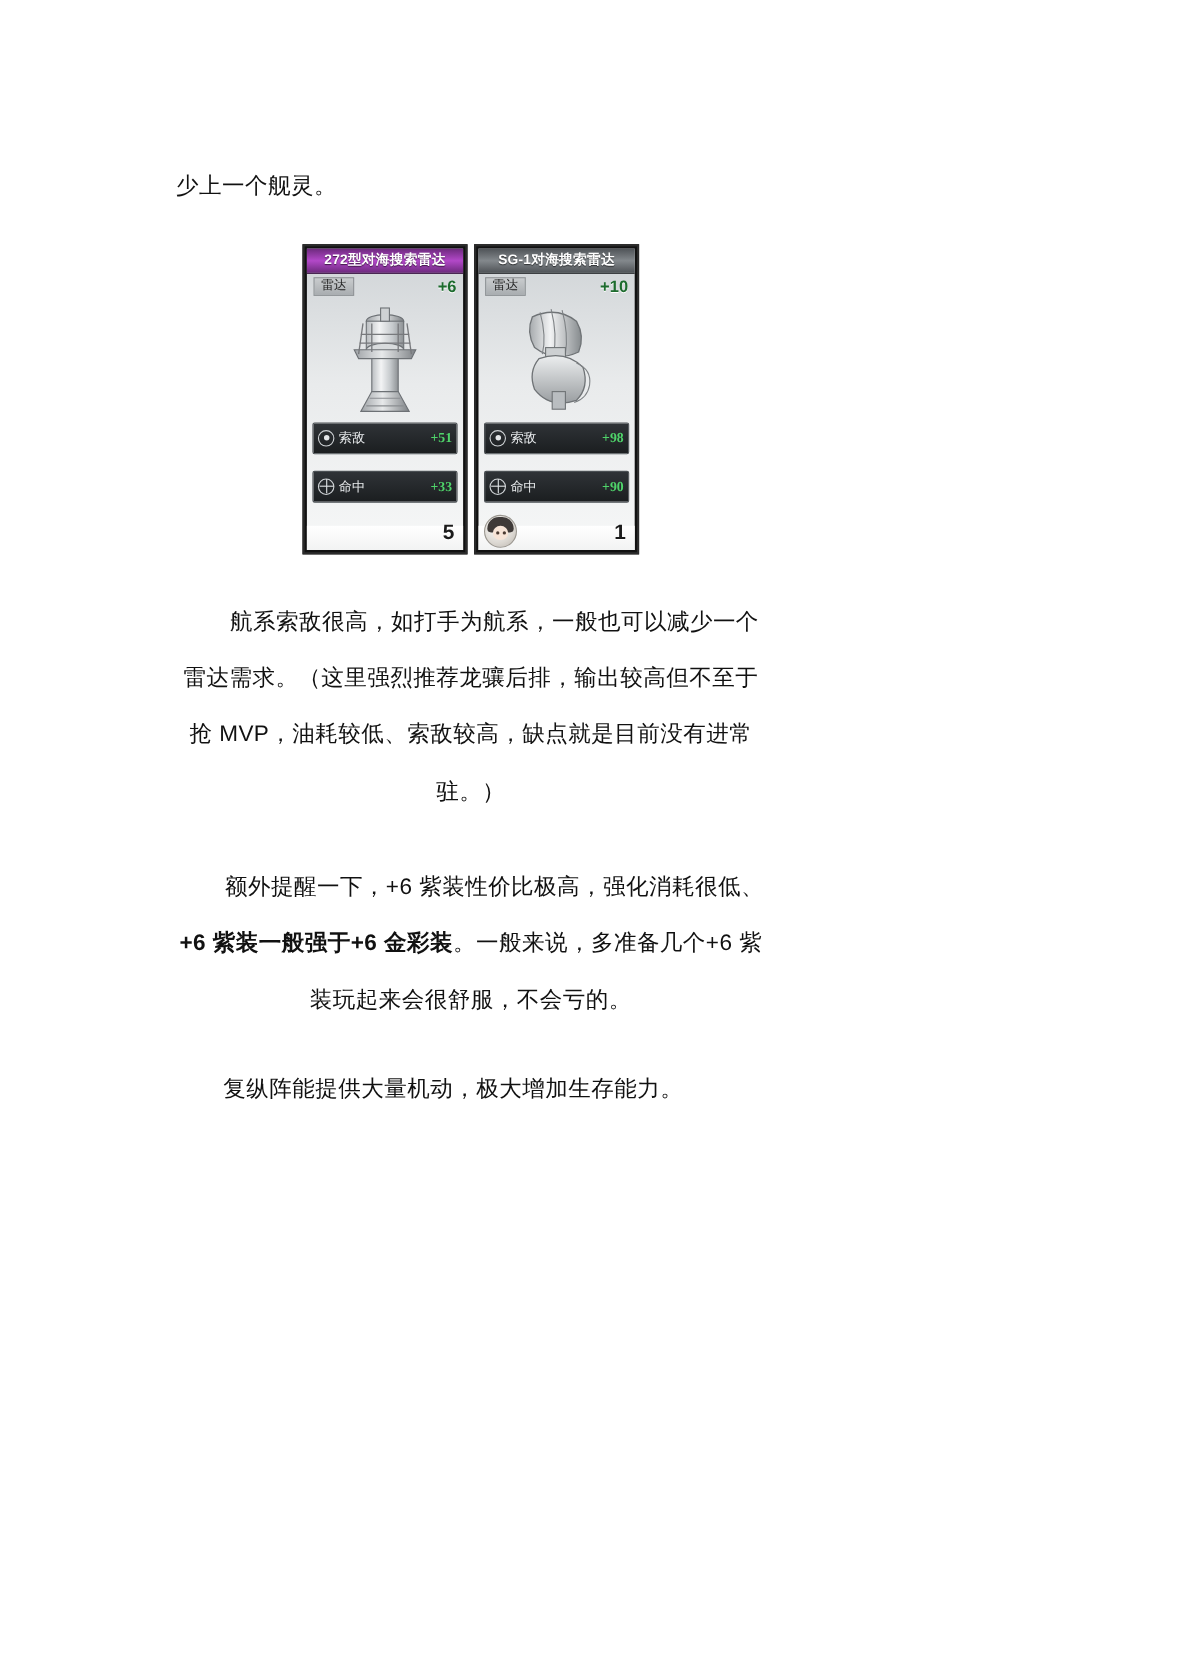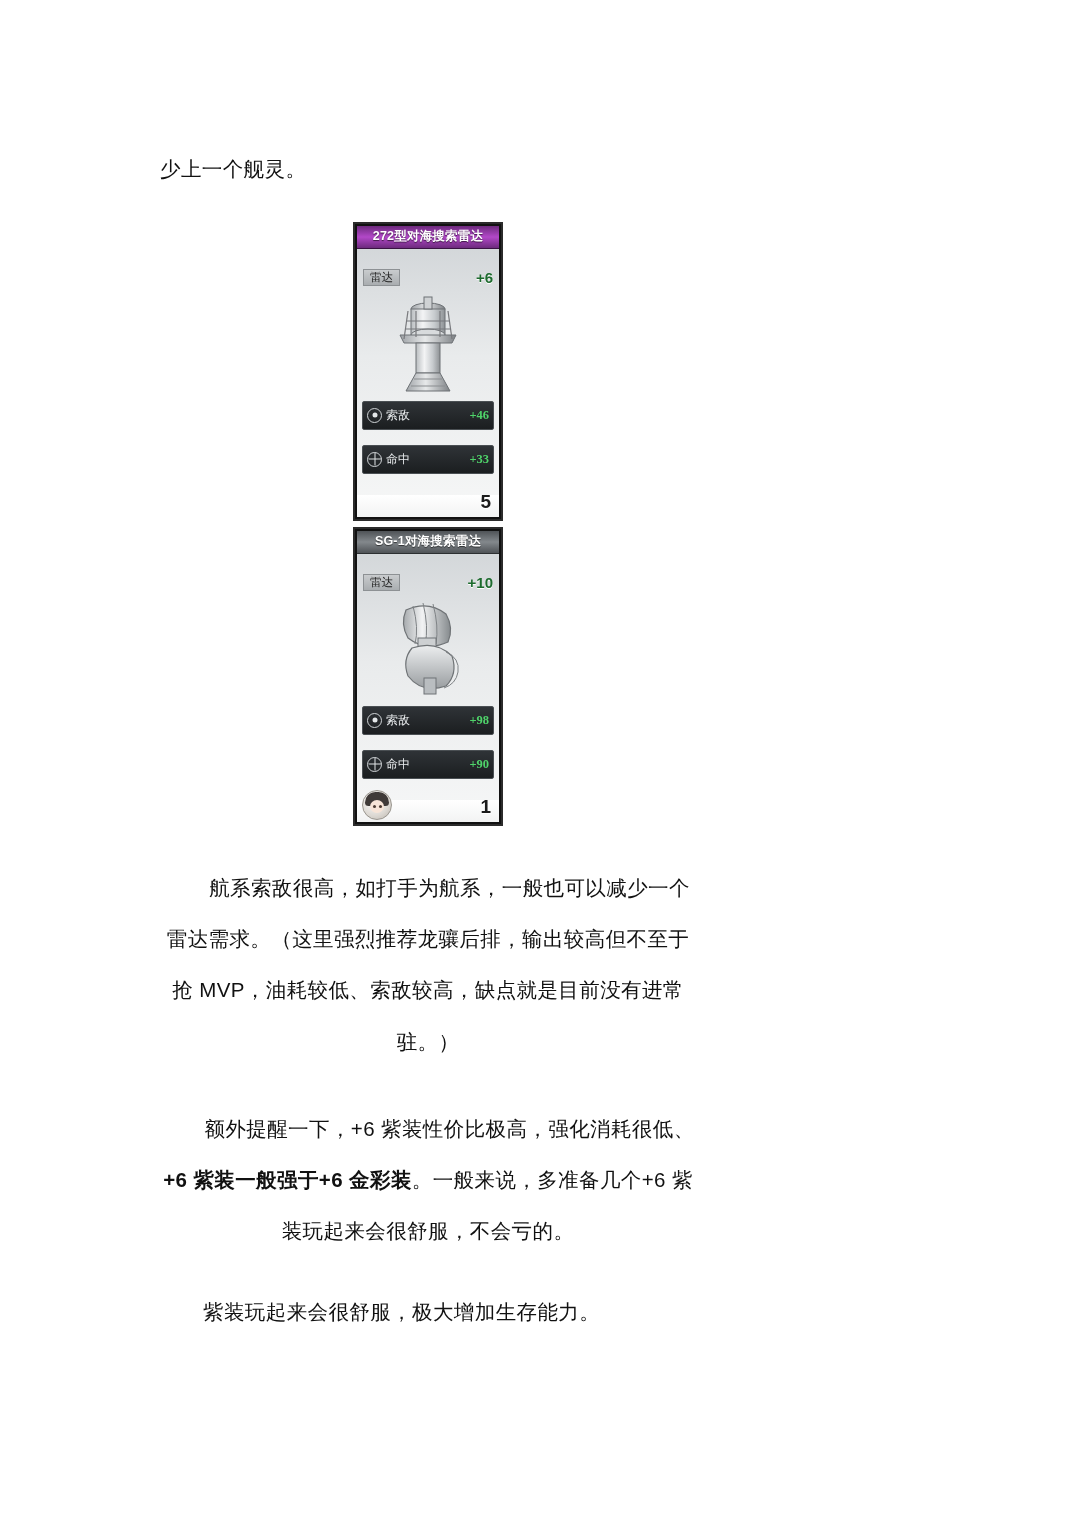--- a/index.html
+++ b/index.html
@@ -51,21 +51,20 @@
   
   .cards-wrap {
     display: flex;
     justify-content: center;
     margin-top: 24px;
     margin-bottom: 18px;
   }
   .cards {
     display: flex;
     gap: 6px;
-    flex-direction: column;
   }
   .card {
     width: 150px;
     background: #111;
     border: 2px solid #2b2b2b;
     box-sizing: border-box;
     display: flex;
     flex-direction: column;
   }
   .card-inner {
@@ -92,21 +91,21 @@
     border-bottom: 1px solid #3a1343;
   }
   .title-grey {
     background: linear-gradient(180deg, #4f5357 0%, #83888c 50%, #4f5357 100%);
     border-bottom: 1px solid #2c2f31;
   }
   .card-subrow {
     display: flex;
     align-items: center;
     justify-content: space-between;
-    padding: 19px 6px 0 6px;
+    padding: 2px 6px 0 6px;
     height: 20px;
   }
   .type-tag {
     background: linear-gradient(180deg, #c9ccce 0%, #a9adb0 100%);
     border: 1px solid #8d9194;
     font-size: 11.5px;
     padding: 0px 6px;
     color: #1c1c1c;
     line-height: 15px;
   }
@@ -287,21 +286,21 @@
                   <path d="M43 99 h34"></path>
               </g>
               <rect x="56" y="10" width="8" height="12" fill="#cfd2d4" stroke="#6d7175" stroke-width="1"></rect>
             </svg>
           </div>
           <div class="count">5</div>
           <div class="stats">
             <div class="stat-row">
               <span class="stat-icon"></span>
               <span class="stat-name">索敌</span>
-              <span class="stat-val">+46</span>
+              <span class="stat-val">+51</span>
             </div>
             <div class="stat-row">
               <span class="stat-icon cross"></span>
               <span class="stat-name">命中</span>
               <span class="stat-val">+33</span>
             </div>
           </div>
           <div class="card-foot"></div>
         </div>
       </div>
@@ -361,15 +360,15 @@
         </div>
       </div>
 
     </div>
   </div>
 
   <p class="para para-loose indent para-block">航系索敌很高，如打手为航系，一般也可以减少一个雷达需求。（这里强烈推荐龙骧后排，输出较高但不至于抢 MVP，油耗较低、索敌较高，缺点就是目前没有进常驻。）</p>
 
   <p class="para para-loose indent para-block"><span>额外提醒一下，+6 紫装性价比极高，强化消耗很低、</span><span class="bold">+6 紫装一般强于+6 金彩装</span><span>。一般来说，多准备几个+6 紫装玩起来会很舒服，不会亏的。</span></p>
 
-  <p class="para indent para-block">紫装玩起来会很舒服，极大增加生存能力。</p>
+  <p class="para indent para-block">复纵阵能提供大量机动，极大增加生存能力。</p>
 
 </div>
 
 </body></html>

